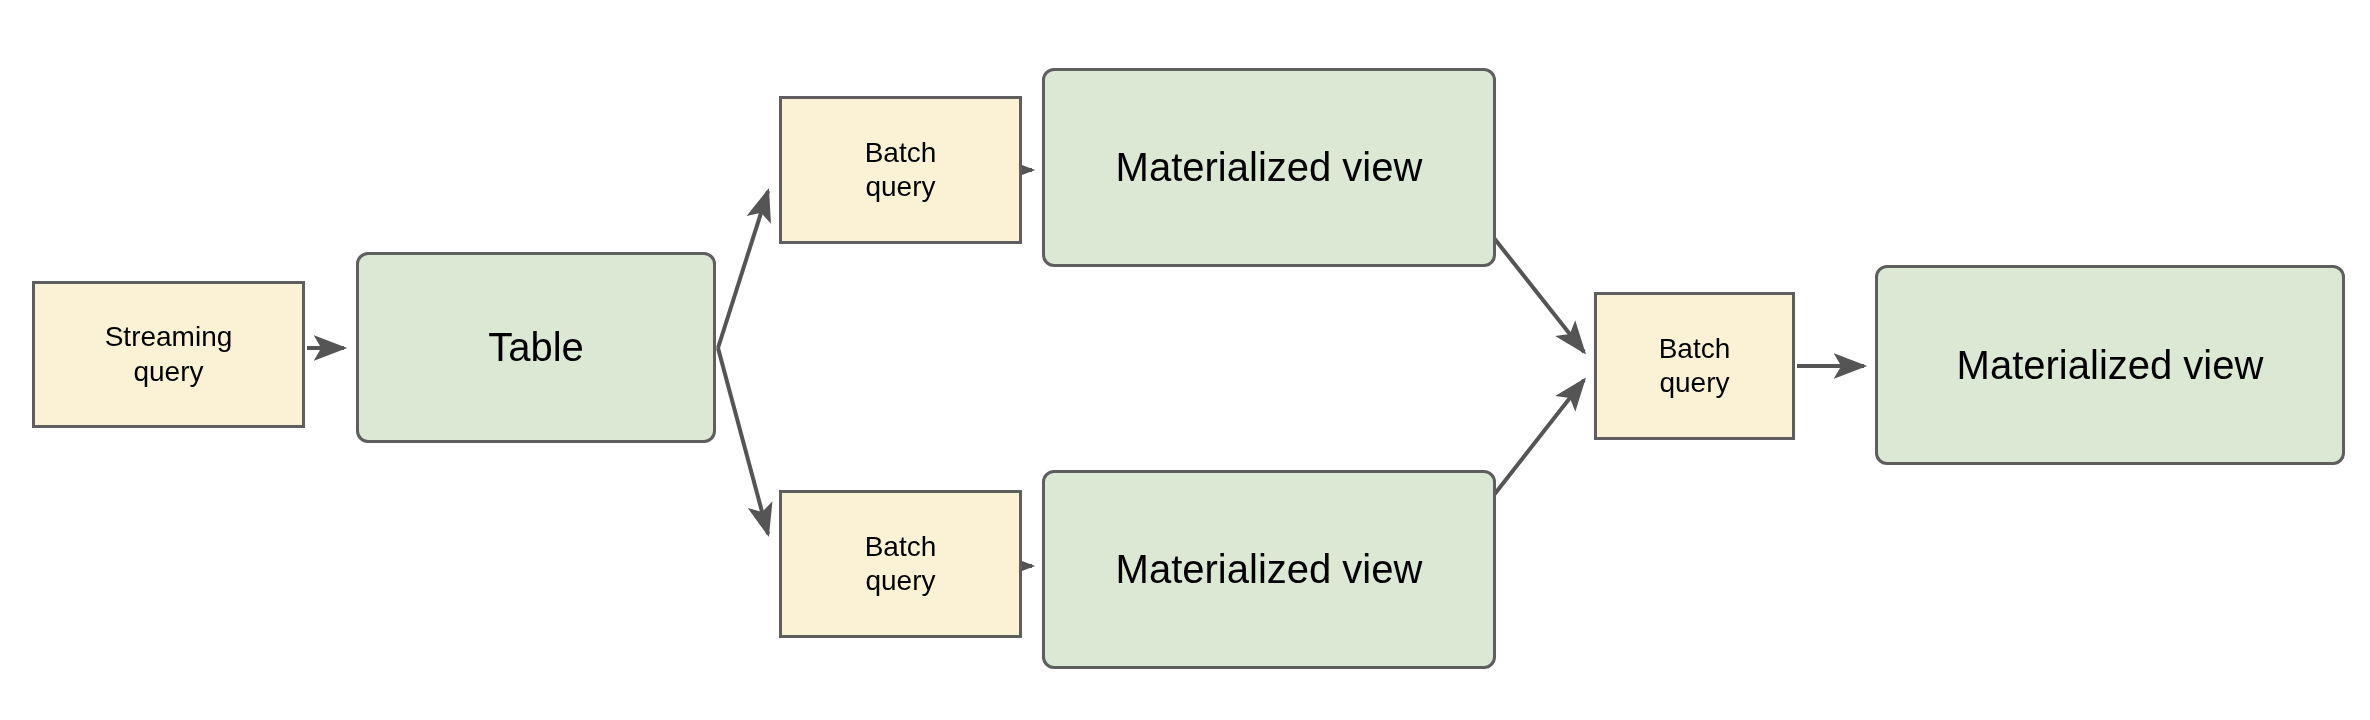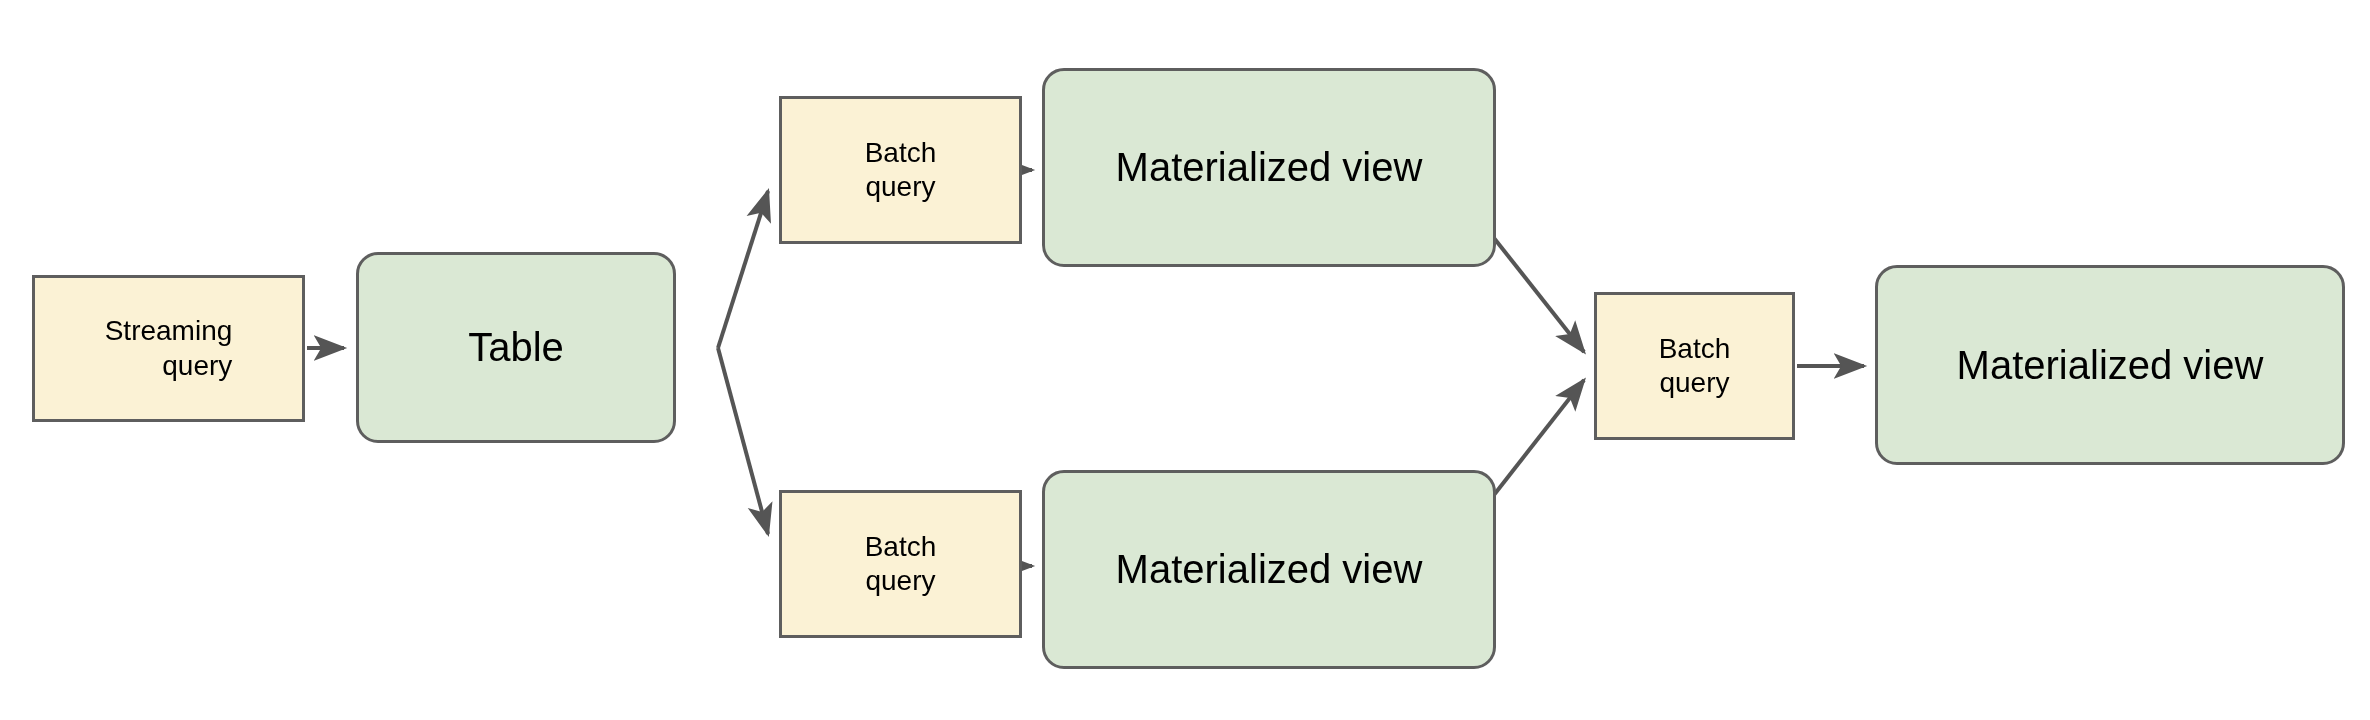--- a/index.html
+++ b/index.html
@@ -38,21 +38,21 @@
   }
   .node-process {
     background: #fbf2d5;
     border: 3px solid #5e5e5e;
     border-radius: 0;
     font-size: 28px;
   }
   .node-store {
     background: #dae8d4;
     border: 3px solid #5e5e5e;
-    border-radius: 22px;
+    border-radius: 12px;
     font-size: 40px;
   }
 </style>
 </head>
 <body>
 
 <div id="canvas">
 
   <svg id="edge-layer" viewBox="0 0 2370 720">
     <defs>
@@ -71,24 +71,24 @@
 
     <line x1="1024" y1="566" x2="1032" y2="566" stroke="#555555" stroke-width="4" marker-end="url(#arrowhead)"></line>
 
     <line x1="1490" y1="233" x2="1584" y2="352" stroke="#555555" stroke-width="4" marker-end="url(#arrowhead)"></line>
 
     <line x1="1490" y1="500" x2="1584" y2="380" stroke="#555555" stroke-width="4" marker-end="url(#arrowhead)"></line>
 
     <line x1="1797" y1="366" x2="1864" y2="366" stroke="#555555" stroke-width="4" marker-end="url(#arrowhead)"></line>
   </svg>
 
-  <div class="node node-process" style="left: 32px; top: 275px; width: 273px; height: 147px; text-align: right;">Streaming
+  <div class="node node-process" style="left: 32px; top: 281px; width: 273px; height: 147px;">Streaming
 query</div>
 
-  <div class="node node-store" style="left: 356px; top: 252px; width: 320px; height: 191px;">Table</div>
+  <div class="node node-store" style="left: 356px; top: 252px; width: 360px; height: 191px;">Table</div>
 
   <div class="node node-process" style="left: 779px; top: 96px; width: 243px; height: 148px;">Batch
 query</div>
 
   <div class="node node-store" style="left: 1042px; top: 68px; width: 454px; height: 199px;">Materialized view</div>
 
   <div class="node node-process" style="left: 779px; top: 490px; width: 243px; height: 148px;">Batch
 query</div>
 
   <div class="node node-store" style="left: 1042px; top: 470px; width: 454px; height: 199px;">Materialized view</div>

